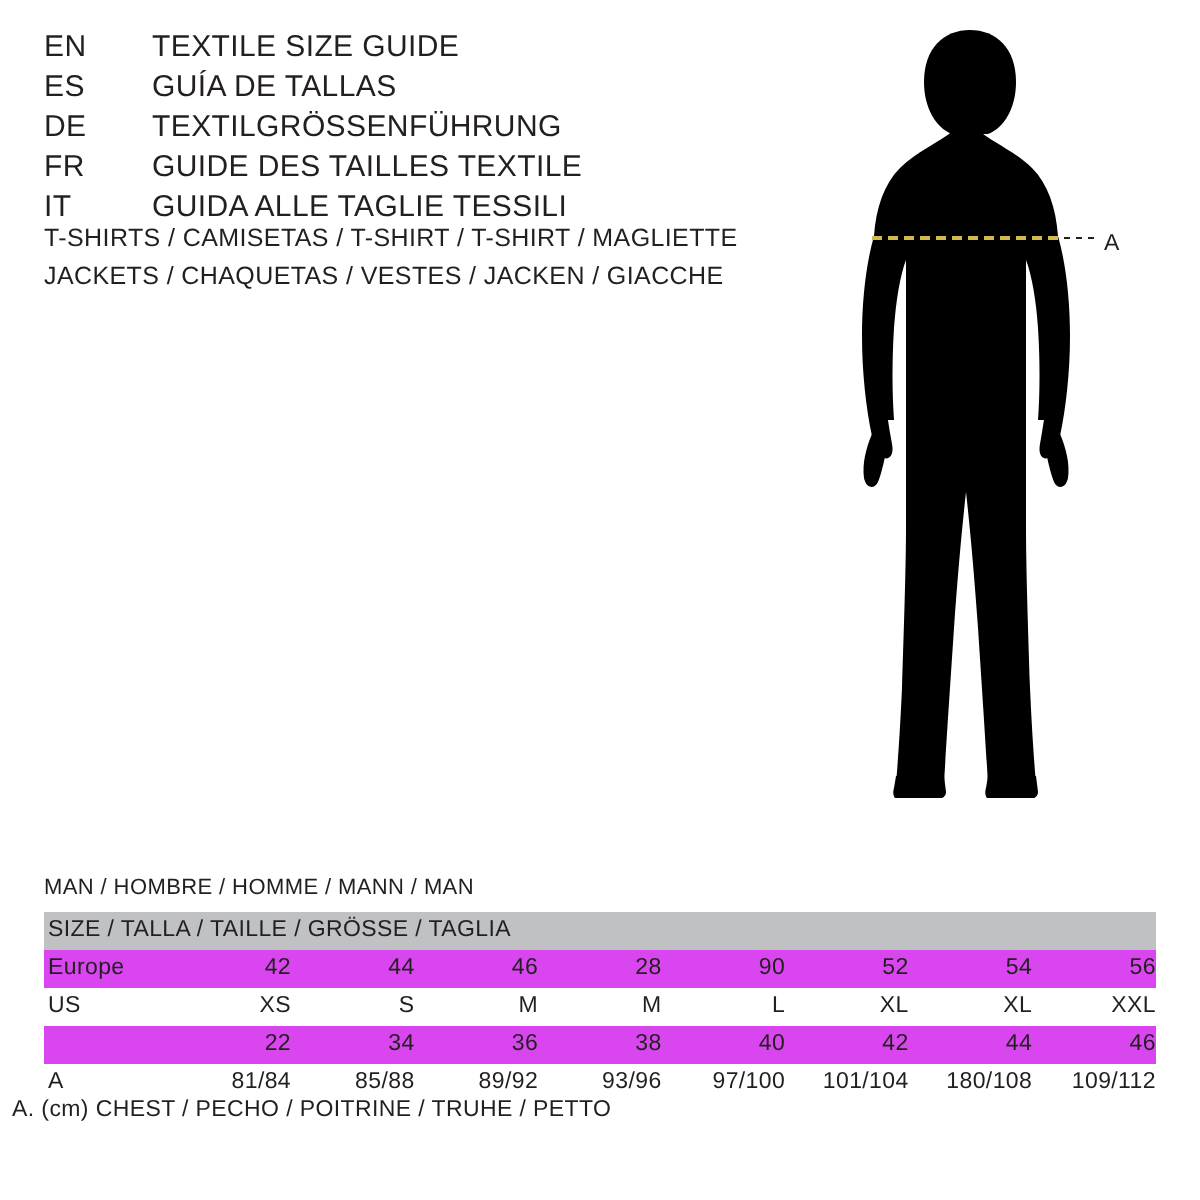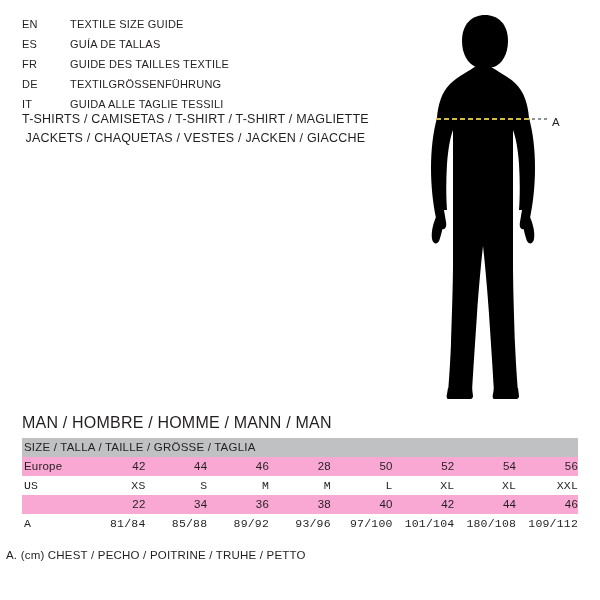--- a/index.html
+++ b/index.html
@@ -27,44 +27,43 @@
     position: absolute;
     left: 22px;
     top: 14px;
     width: 360px;
   }
   .lang-row {
     display: flex;
     align-items: baseline;
     height: 20px;
     line-height: 20px;
-    font-size: 11px;
-    letter-spacing: 0.2px;
-    gap: 12px;
+    font-size: 15px;
+    letter-spacing: 0.2px;
   }
   .lang-code {
     width: 36px;
     flex: 0 0 36px;
   }
   .lang-text {
     white-space: nowrap;
+    margin-left: 18px;
   }
 
   
   .cat-block {
     position: absolute;
     left: 22px;
     top: 110px;
   }
   .cat-line {
     font-size: 12.5px;
     line-height: 19px;
     letter-spacing: 0.2px;
     white-space: nowrap;
-    text-align: center;
   }
 
   
   .figure-wrap {
     position: absolute;
     left: 400px;
     top: 14px;
     width: 195px;
     height: 385px;
   }
@@ -82,48 +81,48 @@
   }
 
   
   .table-block {
     position: absolute;
     left: 22px;
     top: 414px;
     width: 556px;
   }
   .man-title {
-    font-size: 16px;
+    font-size: 11px;
     letter-spacing: 0.2px;
     margin-bottom: 6px;
     white-space: nowrap;
+    margin-top: 24px;
   }
   table.size-table {
     border-collapse: collapse;
     width: 556px;
     font-size: 11.5px;
     table-layout: fixed;
   }
   table.size-table td {
     padding: 0;
     height: 19px;
     line-height: 19px;
     letter-spacing: 0.2px;
     vertical-align: middle;
   }
   .row-header td {
     background: #bfc1c3;
     font-size: 11.5px;
   }
   .row-shade td {
-    background: #f9a8d4;
+    background: #d946ef;
   }
   .row-plain td {
     background: #ffffff;
-    font-family: Liberation Mono, monospace;
   }
   .c-label {
     width: 84px;
     padding-left: 2px !important;
   }
   .c-val {
     text-align: right;
   }
   .hdr-span {
     padding-left: 2px !important;
@@ -145,26 +144,26 @@
   <div class="lang-block">
     <div class="lang-row">
       <span class="lang-code">EN</span>
       <span class="lang-text">TEXTILE SIZE GUIDE</span>
     </div>
     <div class="lang-row">
       <span class="lang-code">ES</span>
       <span class="lang-text">GUÍA DE TALLAS</span>
     </div>
     <div class="lang-row">
+      <span class="lang-code">DE</span>
+      <span class="lang-text">TEXTILGRÖSSENFÜHRUNG</span>
+    </div>
+    <div class="lang-row">
       <span class="lang-code">FR</span>
       <span class="lang-text">GUIDE DES TAILLES TEXTILE</span>
-    </div>
-    <div class="lang-row">
-      <span class="lang-code">DE</span>
-      <span class="lang-text">TEXTILGRÖSSENFÜHRUNG</span>
     </div>
     <div class="lang-row">
       <span class="lang-code">IT</span>
       <span class="lang-text">GUIDA ALLE TAGLIE TESSILI</span>
     </div>
   </div>
 
   <div class="cat-block">
     <div class="cat-line">T-SHIRTS / CAMISETAS / T-SHIRT / T-SHIRT / MAGLIETTE</div>
     <div class="cat-line">JACKETS / CHAQUETAS / VESTES / JACKEN / GIACCHE</div>
@@ -227,21 +226,21 @@
       <tbody>
           <tr class="row-header">
         <td class="hdr-span" colspan="9">SIZE / TALLA / TAILLE / GRÖSSE / TAGLIA</td>
       </tr>
       <tr class="row-shade">
         <td class="c-label">Europe</td>
         <td class="c-val">42</td>
         <td class="c-val">44</td>
         <td class="c-val">46</td>
         <td class="c-val">28</td>
-        <td class="c-val">50</td>
+        <td class="c-val">90</td>
         <td class="c-val">52</td>
         <td class="c-val">54</td>
         <td class="c-val">56</td>
       </tr>
       <tr class="row-plain">
         <td class="c-label">US</td>
         <td class="c-val">XS</td>
         <td class="c-val">S</td>
         <td class="c-val">M</td>
         <td class="c-val">M</td>

